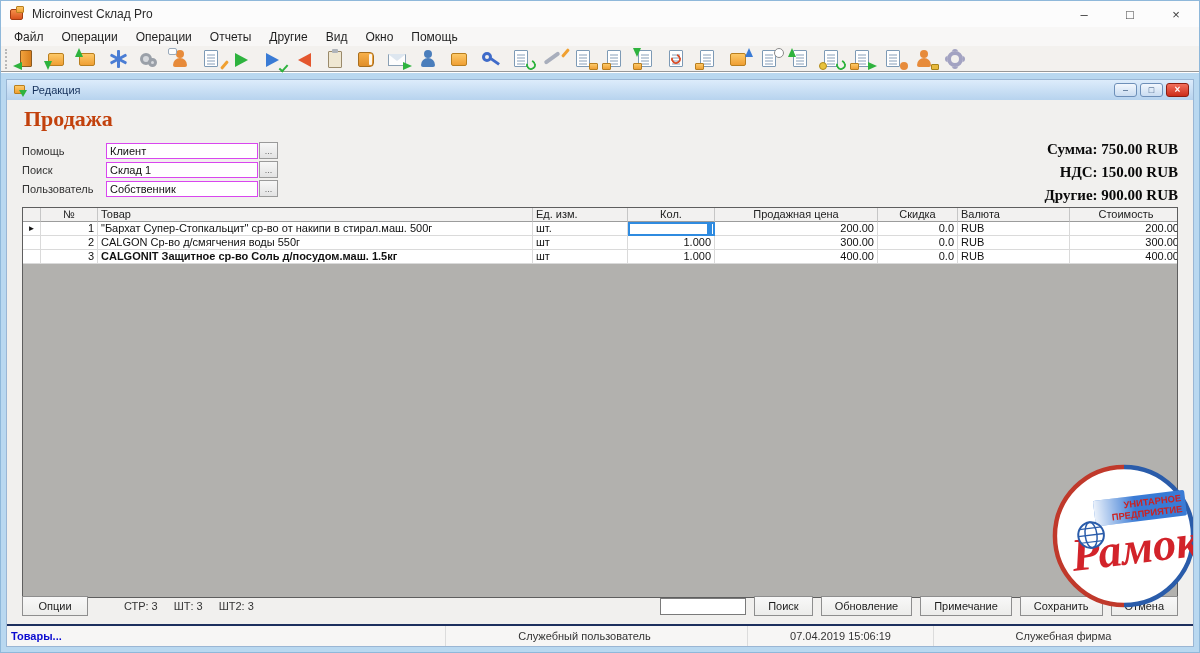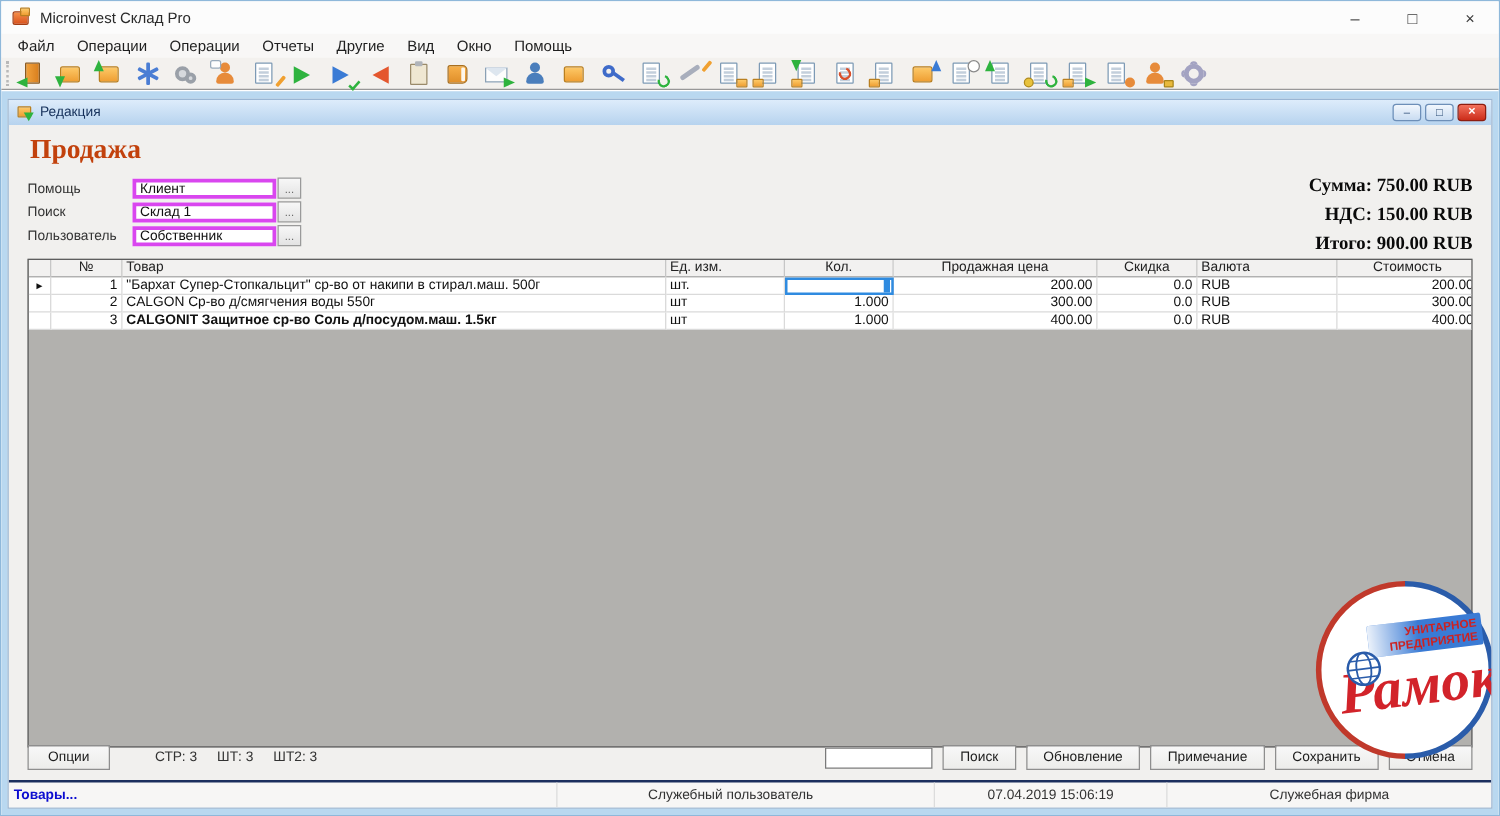--- a/index.html
+++ b/index.html
@@ -74,21 +74,21 @@
   .child-icon .c2{position:absolute;right:0;bottom:0;width:0;height:0;border-left:4px solid transparent;border-right:4px solid transparent;border-top:7px solid #2eb33e;}
   .child-controls{margin-left:auto;display:flex;gap:3px;}
   .cc{width:23px;height:14px;border-radius:3px;border:1px solid #6d8fb8;
       background:linear-gradient(180deg,#f2f7fd,#c9dcf1);display:flex;align-items:center;justify-content:center;
       font-size:9px;line-height:1;color:#2a4a74;}
   .cc.close{background:linear-gradient(180deg,#f2705c,#cc2d1a);border-color:#8d1d10;color:#fff;font-weight:bold;font-size:10px;}
   .child-body{flex:1;position:relative;padding:0 15px;}
   .page-heading{font-family:"Liberation Serif",serif;font-weight:bold;font-size:22px;color:#c2410c;margin:6px 0 9px 2px;}
   .form-row{display:flex;align-items:center;height:19px;}
   .form-label{width:84px;font-size:11px;color:#333;}
-  .form-input{width:115px;height:16px;border:3px solid #d946ef;background:#fff;font-size:11px;padding:0 3px;font-family:inherit;color:#111;}
+  .form-input{width:152px;height:16px;border:1px solid #d946ef;background:#fff;font-size:11px;padding:0 3px;font-family:inherit;color:#111;}
   .browse-btn{width:19px;height:17px;margin-left:1px;border:1px solid #9a9a9a;background:linear-gradient(#f7f7f7,#e3e3e3);
       font-size:9px;color:#666;display:flex;align-items:flex-end;justify-content:center;padding-bottom:2px;}
   .totals{position:absolute;top:38px;right:15px;text-align:right;font-family:"Liberation Serif",serif;
       font-weight:bold;font-size:15px;color:#0a0a0a;line-height:23px;}
   
   .grid{margin-top:9px;border:1px solid #5e5e5e;background:#b2b1ae;height:391px;font-size:11px;overflow:hidden;}
   .grid-row{display:flex;height:14px;line-height:13px;}
   .cell{padding:0 3px;overflow:hidden;white-space:nowrap;flex:0 0 auto;}
   .grid-header .cell{background:#f2f1f0;border-right:1px solid #c6c6c6;border-bottom:1px solid #9c9c9c;color:#222;}
   .data-row .cell{background:#fff;border-right:1px solid #dadada;border-bottom:1px solid #dadada;color:#111;}
@@ -307,21 +307,21 @@
             <div class="form-row">
               <span class="form-label">Пользователь</span>
               <input class="form-input" value="Собственник" style="">
               <button class="browse-btn">...</button>
             </div>
           </div>
 
         <div class="totals" id="totals">
             <div class="total-line"><span>Сумма: </span><span>750.00 RUB</span></div>
             <div class="total-line"><span>НДС: </span><span>150.00 RUB</span></div>
-            <div class="total-line"><span>Итого: </span><span>900.00 RUB</span></div>
+            <div class="total-line"><span>Другие: </span><span>900.00 RUB</span></div>
           </div>
 
         <div class="grid" id="grid">
             <div class="grid-row grid-header">
               <div class="cell selector"></div>
               <div class="cell" style="width: 57px; text-align: center;">№</div>
               <div class="cell" style="width: 435px; text-align: left;">Товар</div>
               <div class="cell" style="width: 95px; text-align: left;">Ед. изм.</div>
               <div class="cell" style="width: 87px; text-align: center;">Кол.</div>
               <div class="cell" style="width: 163px; text-align: center;">Продажная цена</div>

